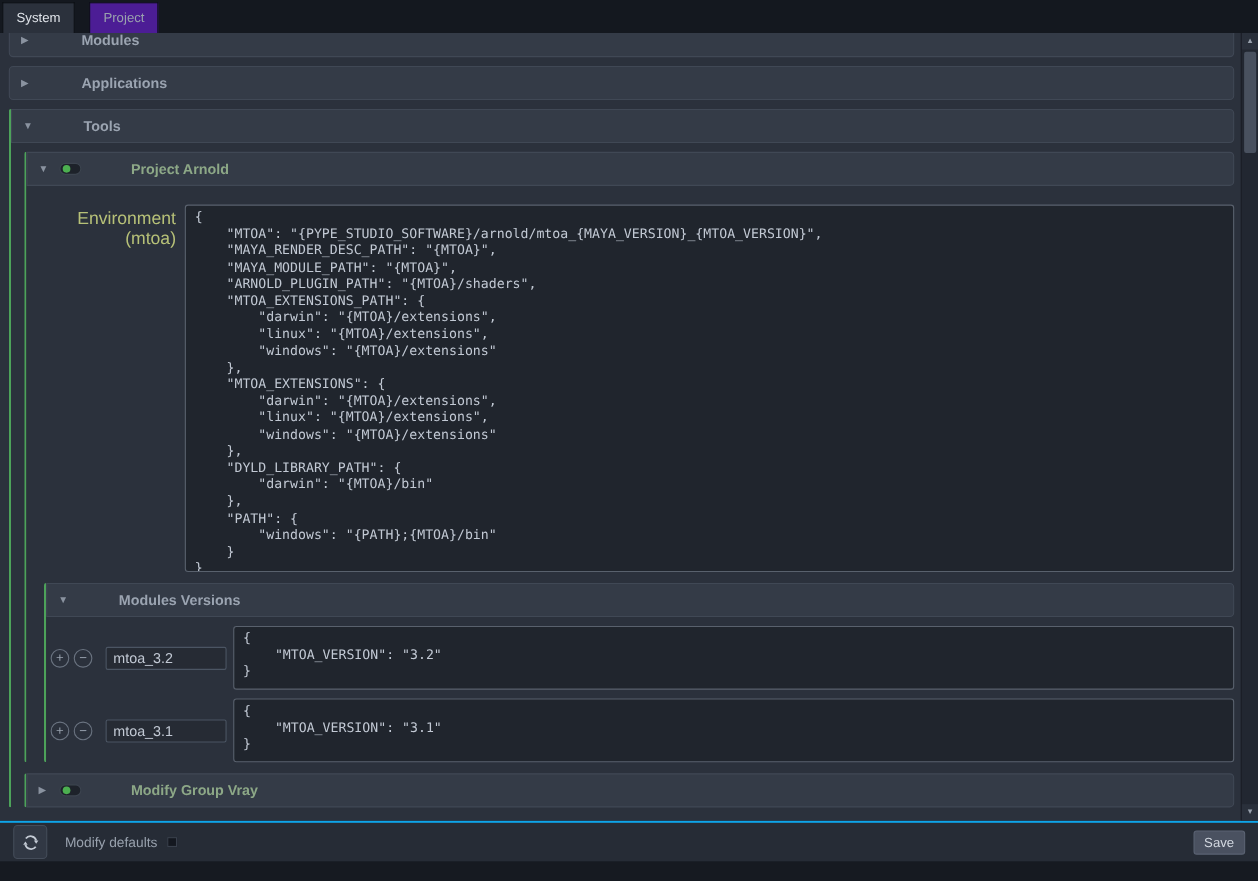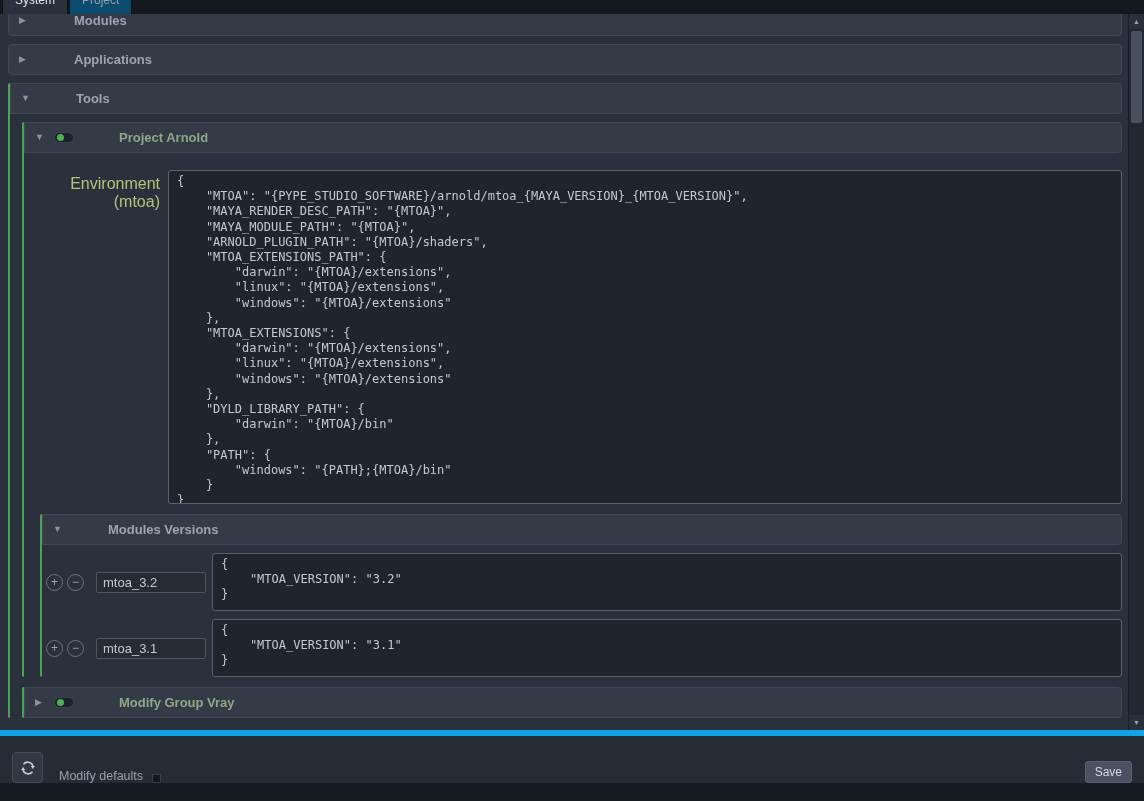--- a/index.html
+++ b/index.html
@@ -6,22 +6,22 @@
   html,body { width:1144px; height:801px; }
   body {
     background:#161a21;
     font-family:"Liberation Sans", sans-serif;
     color:#c3cad4;
     overflow:hidden;
   }
   .app { display:flex; flex-direction:column; width:1144px; height:801px; }
 
   
-  .tabbar { height:14px; background:#14181f; display:flex; align-items:flex-end; padding-left:2px; gap:1px; flex:none; }
-  .tab { padding:6px 12px 7px 12px; font-size:12px; color:#9aa2ae; background:#0c4a6e; border:1px solid #0c0f14; border-bottom:none; cursor:pointer; }
+  .tabbar { height:30px; background:#14181f; display:flex; align-items:flex-end; padding-left:2px; gap:13px; flex:none; }
+  .tab { padding:6px 12px 7px 12px; font-size:12px; color:#9aa2ae; background:#4c1d95; border:1px solid #0c0f14; border-bottom:none; cursor:pointer; }
   .tab.active { background:#2b313c; color:#e0e4ea; }
 
   
   .viewport { position:relative; height:716px; background:#2b313c; overflow:hidden; flex:none; }
   .content { position:absolute; left:0; top:-9px; right:16px; padding:0 6px 0 8px; }
 
   
   .sec-header {
     height:31px; display:flex; align-items:center; gap:9px;
     background:#343b47; border:1px solid #404855; border-radius:4px;
@@ -68,21 +68,21 @@
 
   .vray-wrap { margin-top:10px; }
 
   
   .scrollbar { position:absolute; right:0; top:0; width:16px; height:716px; background:#222731; border-left:1px solid #1b1f27; display:flex; flex-direction:column; }
   .sb-btn { height:15px; flex:none; display:flex; align-items:center; justify-content:center; color:#99a1ad; font-size:7px; background:#2a303b; cursor:pointer; }
   .sb-track { flex:1; position:relative; }
   .sb-thumb { position:absolute; top:2px; left:2px; right:2px; height:92px; background:#49515f; border-radius:2px; cursor:grab; }
 
   
-  .footer { height:53px; flex:none; background:#262c36; border-top:6px solid #0ea5e9; display:flex; align-items:flex-end; padding:0 12px; }
+  .footer { height:37px; flex:none; background:#262c36; border-top:2px solid #0ea5e9; display:flex; align-items:center; padding:0 12px; }
   .refresh-btn {
     width:31px; height:31px; border-radius:4px; background:#313844; border:1px solid #444c59;
     display:flex; align-items:center; justify-content:center; cursor:pointer; flex:none;
   }
   .modify-label { margin-left:16px; font-size:12.5px; color:#98a1ad; }
   .modify-box { width:9px; height:9px; margin-left:9px; background:#141820; border:1px solid #39404c; flex:none; cursor:pointer; }
   .spacer { flex:1; }
   .save-btn {
     min-width:34px; height:22px; padding:0 9px; background:#4a5160; border:1px solid #5a6272;
     border-radius:3px; color:#d3d8e0; font-size:12px; cursor:pointer;

